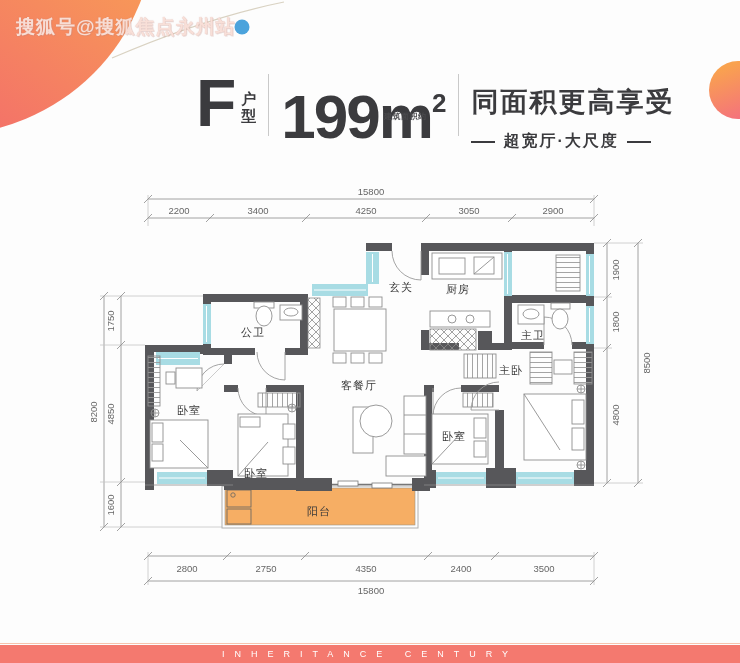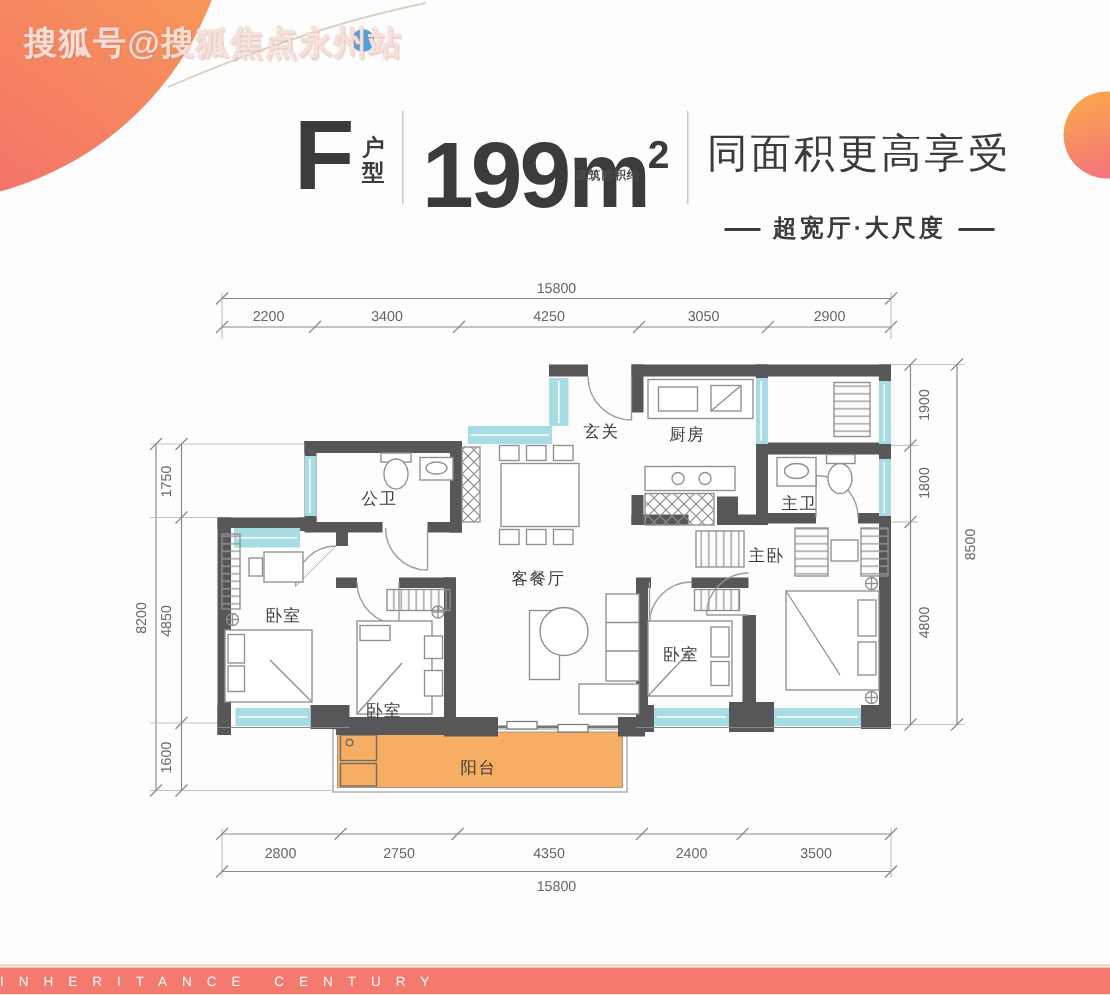--- a/index.html
+++ b/index.html
@@ -5,45 +5,45 @@
   html,body{margin:0;padding:0;background:#fff;}
   .stage{position:relative;width:740px;height:663px;overflow:hidden;background:#fdfdfd;
          font-family:"Liberation Sans",sans-serif;}
   
   .circle-tl{position:absolute;left:-265px;top:-285px;width:420px;height:420px;border-radius:50%;
              background:linear-gradient(215deg,#f9a851 25%,#f2636f 88%);z-index:0;}
   .circle-tr{position:absolute;left:709px;top:61px;width:58px;height:58px;border-radius:50%;
              background:linear-gradient(160deg,#f9a24f 15%,#f4707e 90%);z-index:0;}
   .deco-svg{position:absolute;left:0;top:0;z-index:0;}
   
-  .watermark{position:absolute;left:16px;top:14px;z-index:3;font-size:22px;font-weight:bold;
+  .watermark{position:absolute;left:16px;top:14px;z-index:3;font-size:19px;font-weight:bold;
              letter-spacing:1px;color:rgba(250,225,218,0.95);
              text-shadow:0 0 1px rgba(190,130,120,0.55),1px 1px 0 rgba(190,140,130,0.25);}
   
   .title{position:absolute;left:196px;top:70px;z-index:2;display:flex;align-items:flex-start;color:#3b3b3e;}
   .t-letter{font-size:66px;line-height:66px;font-weight:600;}
   .t-stack{display:flex;flex-direction:column;margin:20px 0 0 5px;font-size:15px;font-weight:600;line-height:17px;}
   .t-div{width:1px;height:62px;background:#c9c9c9;margin:4px 12px 0 12px;}
   .t-num{position:relative;font-size:62px;line-height:66px;font-weight:600;letter-spacing:-2px;}
   .t-num sup{font-size:26px;font-weight:700;letter-spacing:0;vertical-align:26px;}
   .t-note{position:absolute;top:14px;right:20px;font-size:8px;font-weight:600;letter-spacing:0.5px;color:#4a4a4d;text-align:center;}
   .t-right{display:flex;flex-direction:column;margin-top:14px;}
-  .t-head{font-size:27px;font-weight:400;letter-spacing:2px;}
-  .t-subrow{display:flex;align-items:center;justify-content:center;margin-top:22px;}
+  .t-head{font-size:27px;font-weight:700;letter-spacing:2px;}
+  .t-subrow{display:flex;align-items:center;justify-content:flex-start;margin-top:11px;}
   .t-subrow .ln{width:24px;height:2px;background:#3b3b3e;}
   .t-sub{font-size:16px;font-weight:600;letter-spacing:2px;margin:0 8px;}
   
   .plan{position:absolute;left:0;top:0;z-index:1;}
   svg text{font-family:"Liberation Sans",sans-serif;}
   .dim{font-size:9.5px;fill:#666;}
   .room{font-size:11px;fill:#3a3a3a;letter-spacing:1px;}
   
   .footer-line{position:absolute;left:0;top:643px;width:740px;height:1px;background:#f7c3ad;z-index:2;}
   .footer-bar{position:absolute;left:0;top:645px;width:740px;height:18px;background:#f4796f;z-index:2;
-              display:flex;align-items:center;}
+              display:flex;align-items:center;justify-content:center;}
   .footer-bar span{color:#fff;font-size:9px;letter-spacing:10px;font-weight:500;}
 </style>
 </head>
 <body>
 
 <div class="stage">
 
   <div class="circle-tl"></div>
   <div class="circle-tr"></div>
   <svg class="deco-svg" width="740" height="663">

